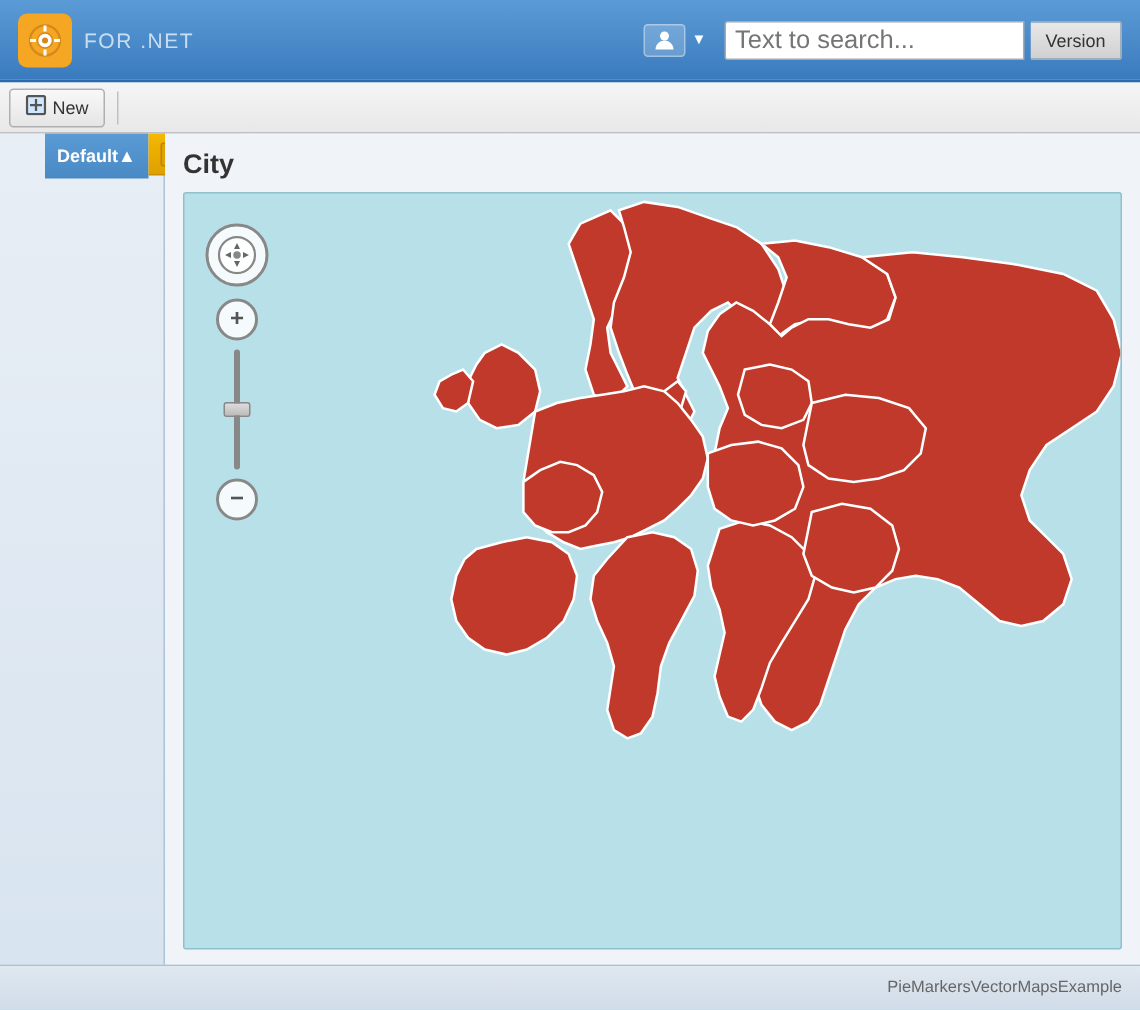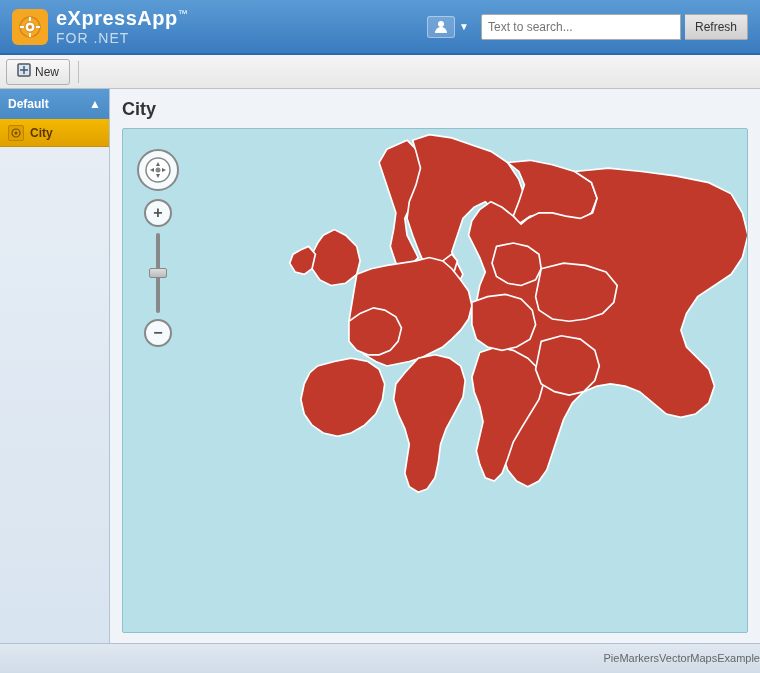--- a/index.html
+++ b/index.html
@@ -76,21 +76,21 @@
       color: white;
       font-size: 10px;
       cursor: pointer;
     }
     #search-input {
       width: 200px;
       height: 26px;
       border: 1px solid #aaa;
       border-radius: 2px 0 0 2px;
       padding: 0 6px;
-      font-size: 12px;
+      font-size: 17px;
       color: #999;
       background: white;
       outline: none;
     }
     #search-button {
       height: 26px;
       padding: 0 10px;
       background: linear-gradient(to bottom, #e8e8e8, #d0d0d0);
       border: 1px solid #aaa;
       border-left: none;
@@ -136,21 +136,22 @@
       display: flex;
       height: calc(673px - 55px - 34px - 30px);
     }
 
     
     #sidebar {
       width: 110px;
       background: linear-gradient(to bottom, #e8eef5, #d8e4f0);
       border-right: 1px solid #b0c4d8;
       display: flex;
-      flex-direction: column;
+      flex-direction: row;
+      padding-left: 30px;
     }
     #sidebar-header {
       height: 30px;
       background: linear-gradient(to bottom, #5b9bd5, #4a8ac4);
       display: flex;
       align-items: center;
       justify-content: space-between;
       padding: 0 8px;
       color: white;
       font-size: 12px;
@@ -283,21 +284,21 @@
     }
 
     
     #footer {
       height: 30px;
       background: linear-gradient(to bottom, #e0e8f0, #d0dce8);
       border-top: 1px solid #b0c0d0;
       display: flex;
       align-items: center;
       justify-content: flex-end;
-      padding: 0 0;
+      padding: 0 12px;
     }
     #footer-text {
       font-size: 11px;
       color: #666;
       text-align: right;
       line-height: 1.4;
     }
   </style>
 </head>
 <body>
@@ -309,38 +310,35 @@
         <circle cx="12" cy="12" r="10" fill="#f5a623" stroke="#d4891a" stroke-width="1.5"></circle>
         <circle cx="12" cy="12" r="5" fill="white" stroke="#d4891a" stroke-width="1"></circle>
         <circle cx="12" cy="12" r="2" fill="#d4891a"></circle>
         <line x1="12" y1="2" x2="12" y2="6" stroke="white" stroke-width="2"></line>
         <line x1="12" y1="18" x2="12" y2="22" stroke="white" stroke-width="2"></line>
         <line x1="2" y1="12" x2="6" y2="12" stroke="white" stroke-width="2"></line>
         <line x1="18" y1="12" x2="22" y2="12" stroke="white" stroke-width="2"></line>
       </svg>
     </div>
     <div style="display:flex;flex-direction:column;">
-      <div id="app-title">
-        <span>eXpressApp</span><sup>™</sup>
-      </div>
       <div id="app-subtitle">FOR .NET</div>
     </div>
   </div>
   <div id="search-area">
     <div id="user-icon-area">
       <div id="user-icon-btn">
         <svg width="16" height="16" viewBox="0 0 16 16" fill="white">
           <circle cx="8" cy="5" r="3"></circle>
           <path d="M2 14c0-3.3 2.7-6 6-6s6 2.7 6 6"></path>
         </svg>
       </div>
       <span id="dropdown-arrow">▼</span>
     </div>
     <input id="search-input" type="text" placeholder="Text to search..." style="">
-    <button id="search-button">Refresh</button>
+    <button id="search-button">Version</button>
   </div>
 </div>
 
 <div id="toolbar">
   <button class="toolbar-btn">
     <span class="btn-icon">
       <svg width="14" height="14" viewBox="0 0 14 14" fill="none">
         <rect x="1" y="1" width="12" height="12" rx="1" stroke="#555" stroke-width="1.5" fill="#d0e8ff"></rect>
         <line x1="7" y1="3" x2="7" y2="11" stroke="#555" stroke-width="1.5"></line>
         <line x1="3" y1="7" x2="11" y2="7" stroke="#555" stroke-width="1.5"></line>

